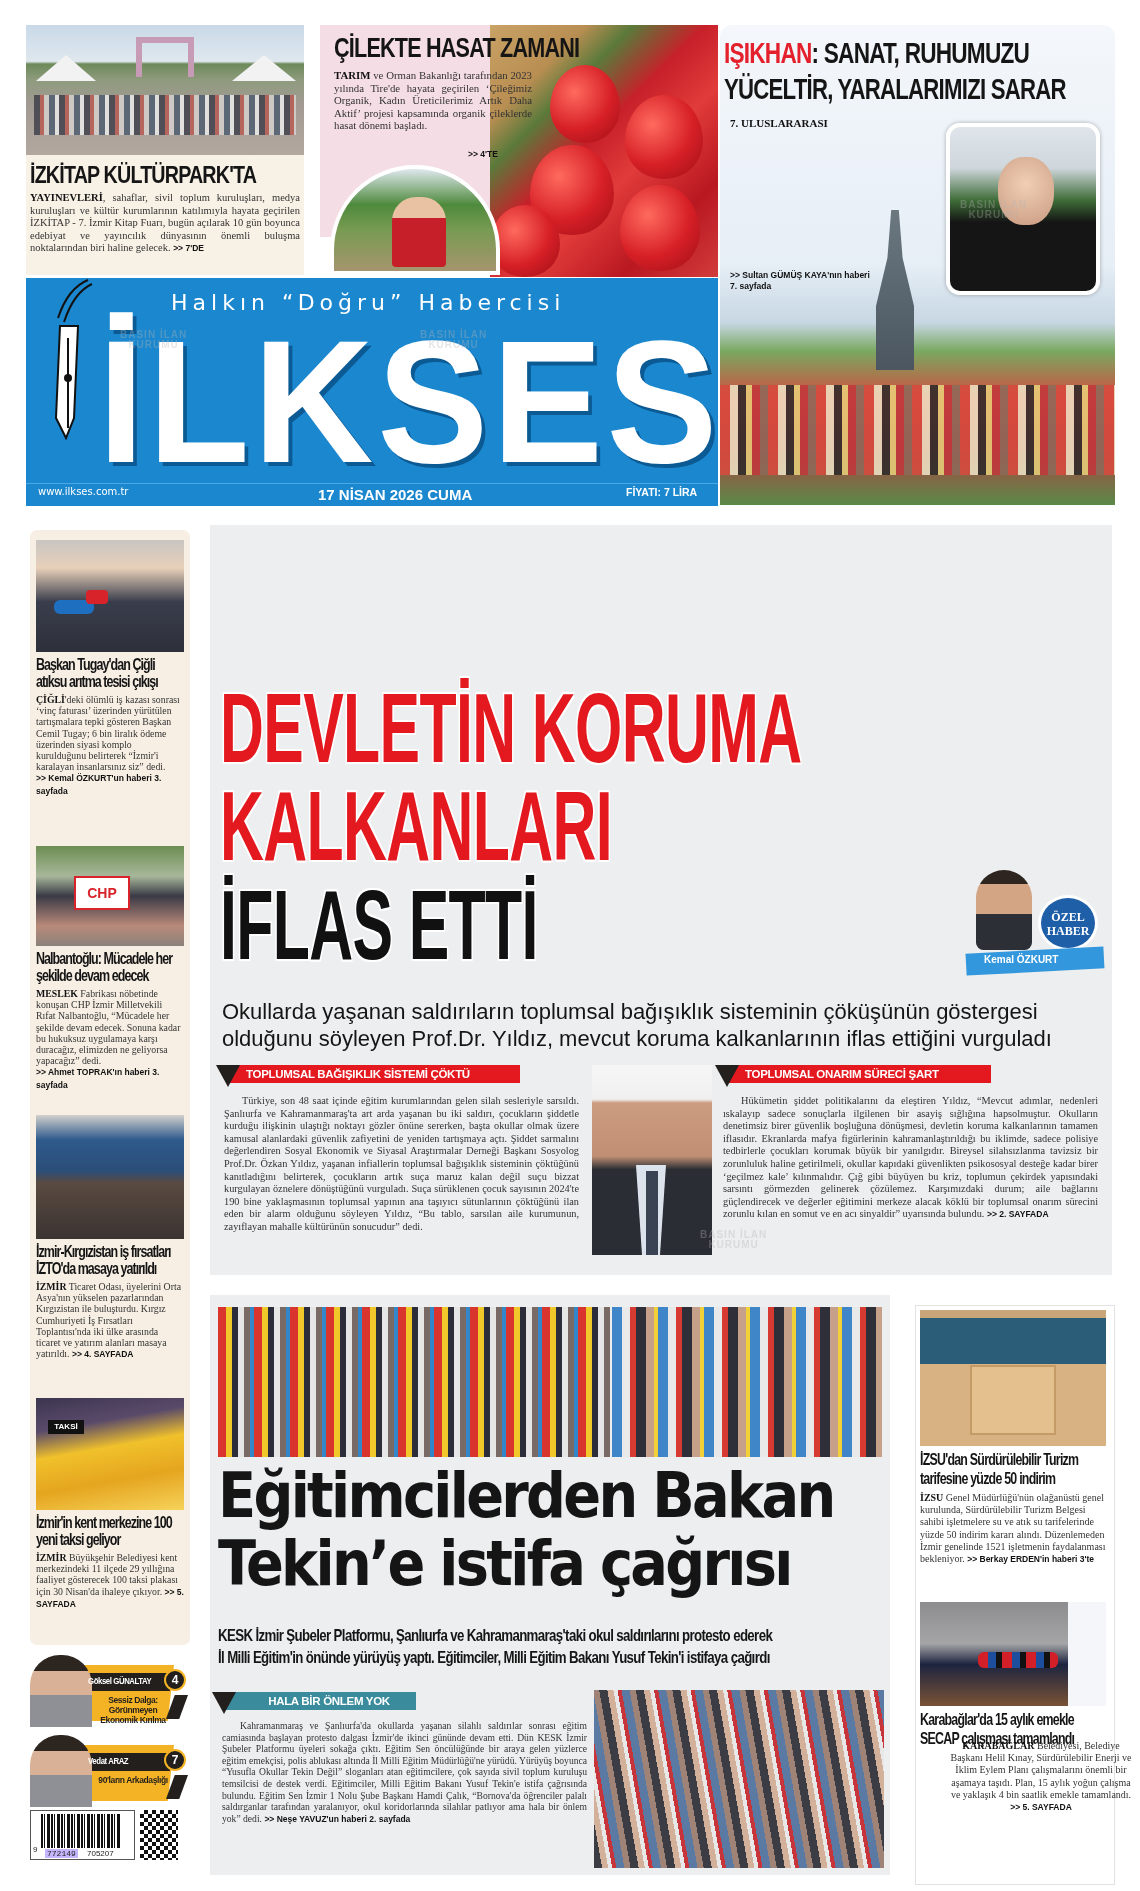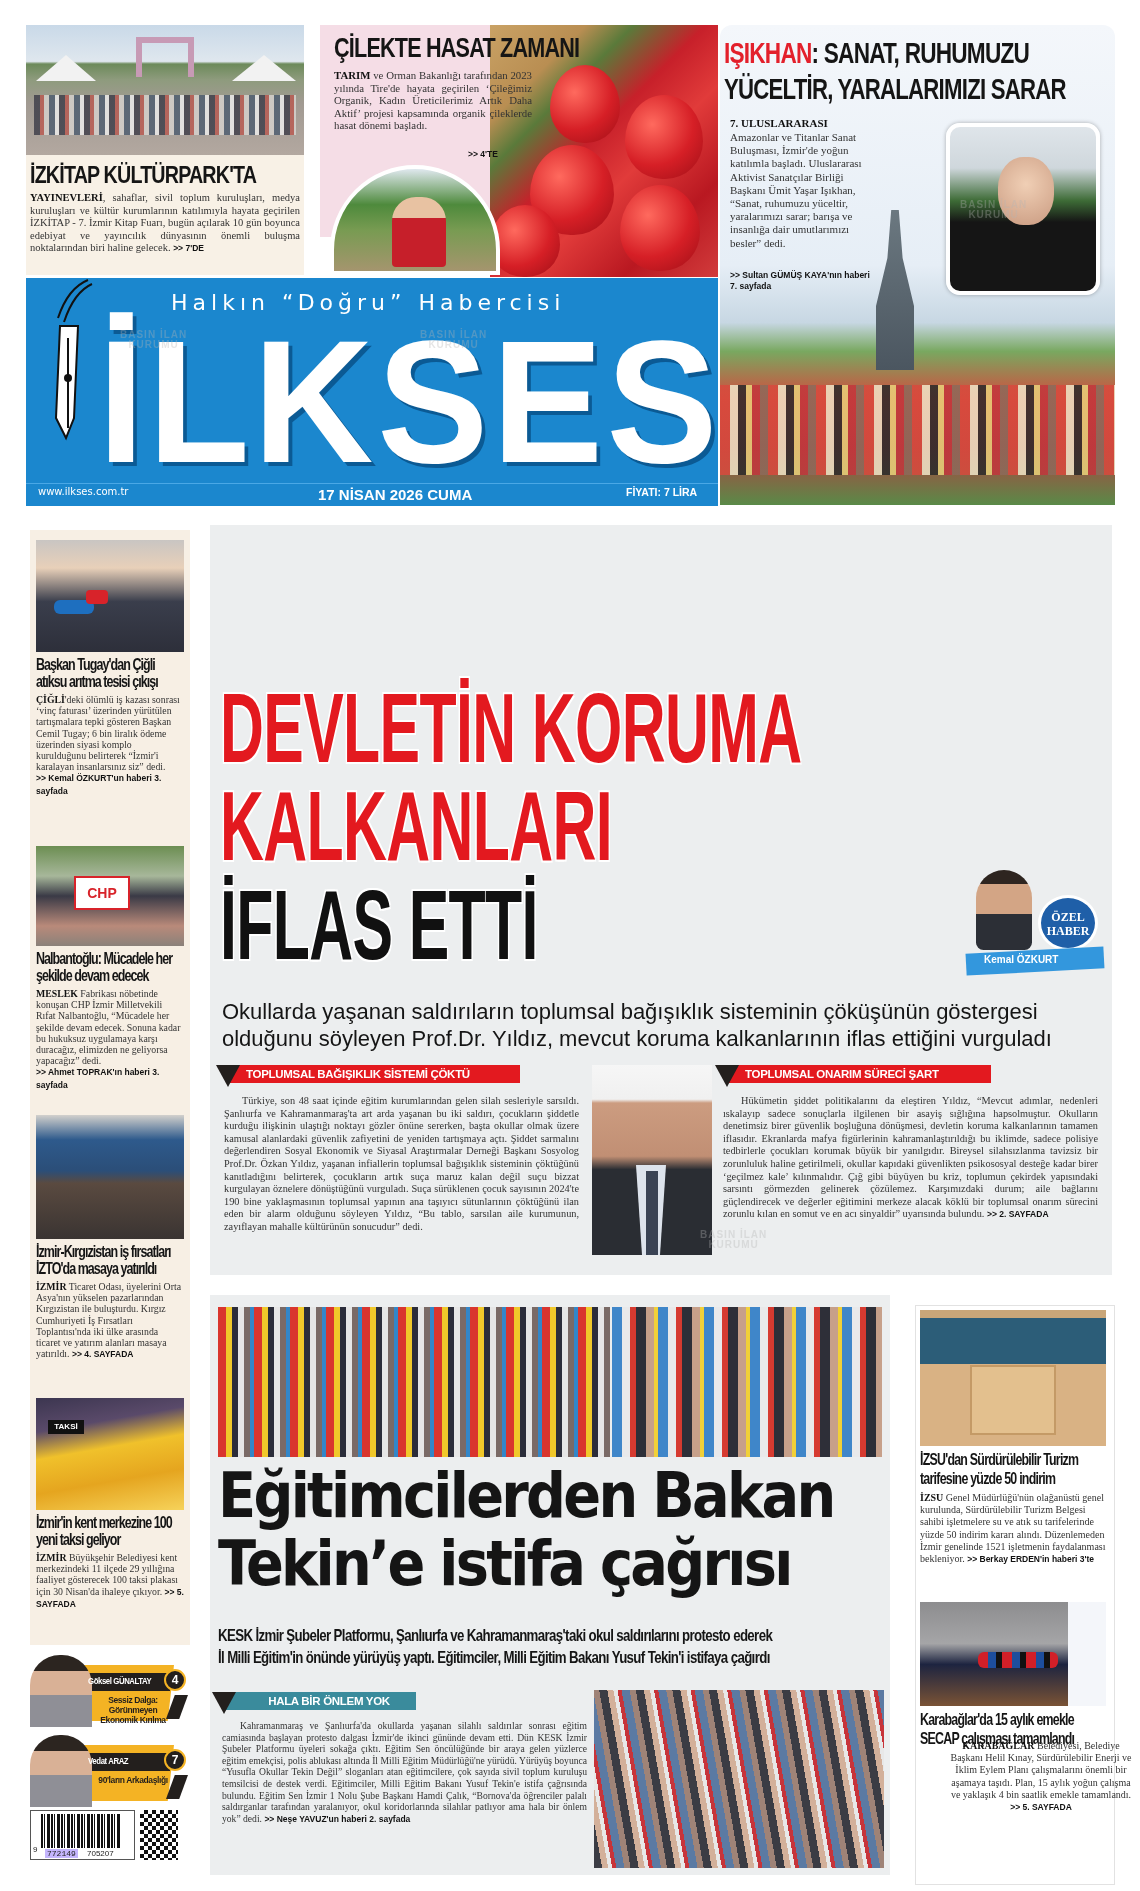--- a/index.html
+++ b/index.html
@@ -54,21 +54,21 @@
   #masthead .slogan { left: 145px; top: 12px; font-family: "DejaVu Sans", sans-serif; font-size: 22px; color: #fff; letter-spacing: 5px; white-space: nowrap; }
   #masthead .brand { left: 72px; top: 36px; font-family: "Liberation Sans", sans-serif; font-weight: bold; font-size: 175px; line-height: 175px; color: #fff; letter-spacing: 4px; transform: scaleX(.95) scaleY(1.0); transform-origin: left top; text-shadow: 4px 4px 0 #0b5a94; white-space: nowrap; }
   #masthead .pen { left: 12px; top: 0; width: 56px; height: 170px; }
   #masthead .founded { left: 12px; top: 182px; font-family: "DejaVu Sans", sans-serif; font-size: 14px; color: #fff; margin-top: 44px; }
   #masthead .footer { left: 0; top: 205px; width: 692px; height: 23px; border-top: 1px solid #4aa8e6; }
   #masthead .url { left: 12px; top: 208px; font-family: "DejaVu Sans", sans-serif; font-size: 10px; color: #fff; }
   #masthead .date { left: 292px; top: 208px; font-family: "Liberation Sans", sans-serif; font-weight: bold; font-size: 15px; color: #fff; text-align: right; }
   #masthead .price { left: 600px; top: 208px; font-family: "Liberation Sans", sans-serif; font-weight: bold; font-size: 10.5px; color: #fff; }
 
   
-  #leftcol { left: 30px; top: 530px; width: 160px; height: 1115px; background: #f7efe4; }
+  #leftcol { left: 30px; top: 530px; width: 160px; height: 1115px; background: #f7efe4; border-radius: 7px; }
   .lstory { position: absolute; left: 6px; width: 148px; }
   .lstory .ph { position: relative; width: 148px; height: 100px; overflow: hidden; }
   .lstory .hd { font-family: "Liberation Sans", sans-serif; font-weight: bold; font-size: 16px; line-height: 17px; color: #151515; letter-spacing: -1.2px; transform: scaleX(.78); transform-origin: left top; width: 190px; margin-top: 4px; }
   .lstory .tx { font-size: 9.8px; line-height: 11.2px; margin-top: 4px; color: #333; text-align: left; }
 
   
   .colbox { position: absolute; left: 30px; width: 160px; height: 72px; }
   .colbox .avatar { position: absolute; left: 0; top: 0; width: 62px; height: 72px; border-radius: 30px 30px 0 0;
     background: linear-gradient(180deg,#2c2520 0 22%,#d9b196 22% 55%,#8f8f96 55% 100%); }
   .colbox .gold { position: absolute; left: 40px; top: 10px; width: 104px; height: 56px; background: #f4b324; clip-path: polygon(6% 0,100% 0,94% 100%,0 100%); }
@@ -175,21 +175,20 @@
     <div class="abs man"></div>
   </div>
 </div>
 
 <div id="isikhan" class="abs">
   <div class="abs statue"></div>
   <div class="abs crowdrow"></div>
   <div class="abs hd1 cond"><span class="red">IŞIKHAN</span><span>: SANAT, RUHUMUZU</span></div>
   <div class="abs hd2 cond">YÜCELTİR, YARALARIMIZI SARAR</div>
   <div class="abs kicker">7. ULUSLARARASI</div>
-  <div class="abs tx serif-body">Amazonlar ve Titanlar Sanat Buluşması, İzmir'de yoğun katılımla başladı. Uluslararası Aktivist Sanatçılar Birliği Başkanı Ümit Yaşar Işıkhan, “Sanat, ruhumuzu yüceltir, yaralarımızı sarar; barışa ve insanlığa dair umutlarımızı besler” dedi.</div>
   <div class="abs ref">&gt;&gt; Sultan GÜMÜŞ KAYA'nın haberi 7. sayfada</div>
   <div class="abs portrait photo">
     <div class="abs face"></div>
   </div>
 </div>
 
 <div id="masthead" class="abs">
   <svg class="abs pen" viewBox="0 0 56 170">
     <path d="M20 40 Q30 10 50 2 M26 44 Q36 14 54 6" stroke="#111" stroke-width="2" fill="none"></path>
     <path d="M22 48 L40 48 L36 140 L28 160 L18 140 Z" fill="#fff" stroke="#111" stroke-width="2"></path>

